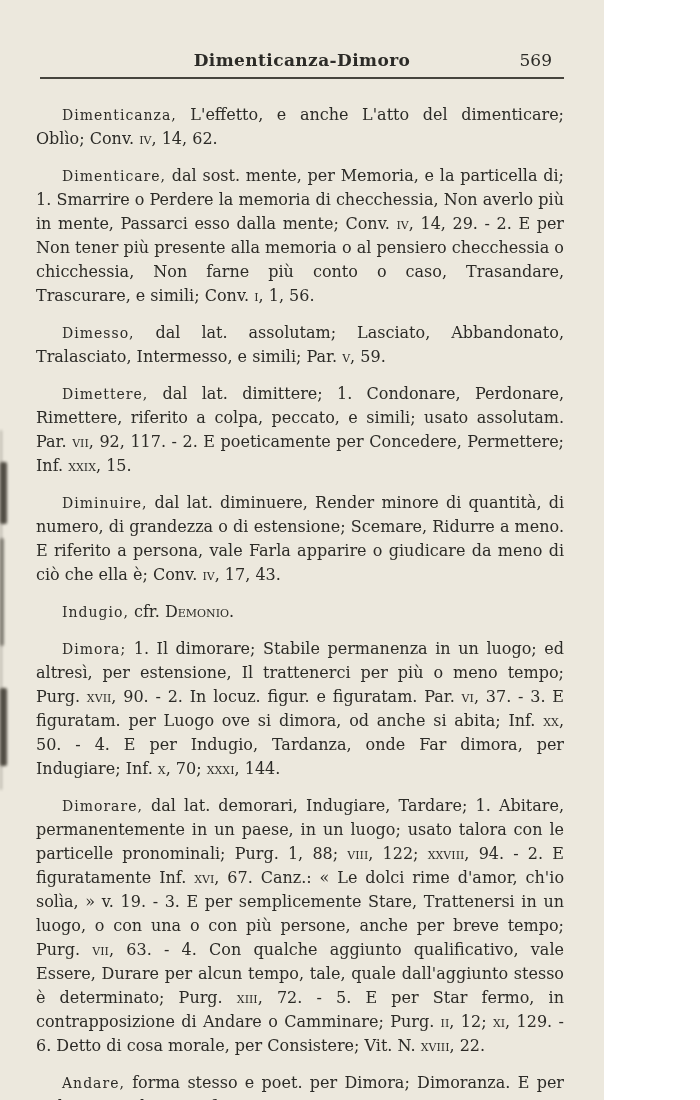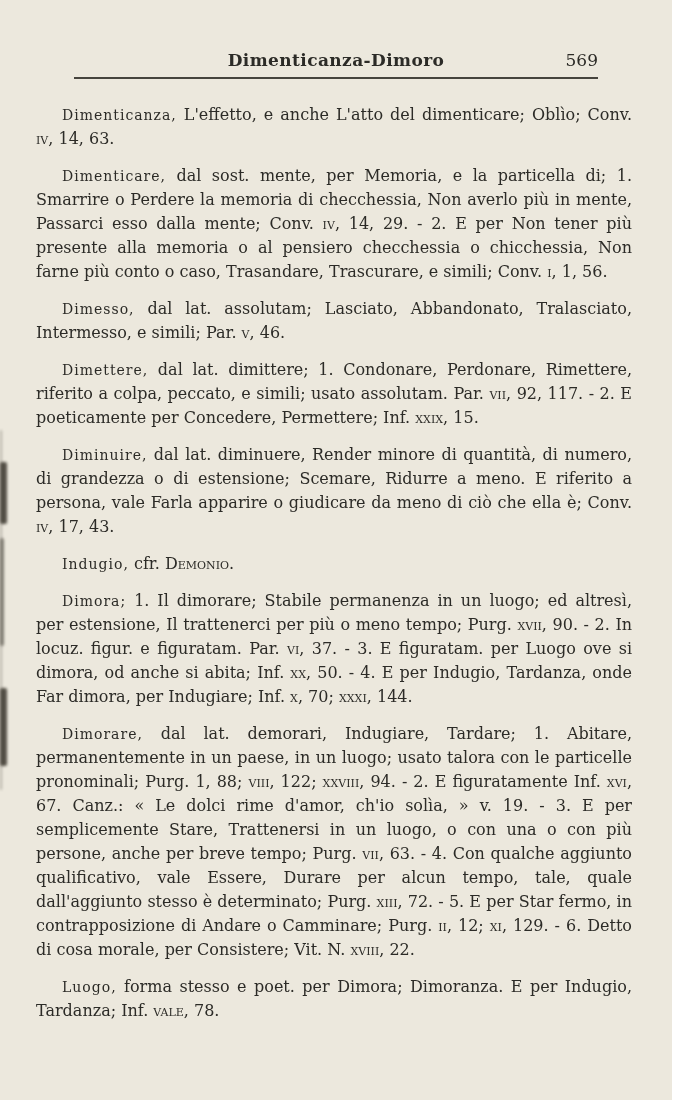--- a/index.html
+++ b/index.html
@@ -1,18 +1,18 @@
 <!DOCTYPE html>
 <html><head>
 <meta charset="utf-8">
 <style>
   html, body { margin: 0; padding: 0; }
   .page {
     position: relative;
-    width: 672px;
+    width: 604px;
     height: 1100px;
     background: #ece8dd;
     color: #2c2b27;
     font-family: "DejaVu Serif", "Liberation Serif", serif;
     overflow: hidden;
     box-sizing: border-box;
   }
   .header {
     position: relative;
     width: 524px;
@@ -20,21 +20,21 @@
     padding-top: 50px;
     text-align: center;
   }
   .running-head {
     font-weight: bold;
     font-size: 17px;
     letter-spacing: 0.4px;
   }
   .page-number {
     position: absolute;
-    right: 0;
+    right: 12px;
     top: 50px;
     font-size: 17px;
   }
   .header-rule {
     width: 524px;
     margin: 7px auto 0;
     border: none;
     border-top: 2px solid #46443d;
     height: 0;
   }
@@ -77,24 +77,24 @@
   <div class="binding-mark mark-2"></div>
   <div class="binding-mark mark-3"></div>
 
   <div class="header">
     <span class="running-head">Dimenticanza-Dimoro</span>
     <span class="page-number">569</span>
   </div>
   <hr class="header-rule">
 
   <div class="entries">
-    <p class="entry"><b class="hw">Dimenticanza,</b><span class="body"><span> L'effetto, e anche L'atto del dimenticare; Oblìo; </span><span class="it">Conv.</span><span> </span><span class="sc">iv</span><span>, 14, 63.</span></span></p>
+    <p class="entry"><b class="hw">Dimenticanza,</b><span class="body"><span> L'effetto, e anche L'atto del dimenticare; Oblìo; </span><span class="it">Conv.</span><span> </span><span class="sc">iv</span><span>, 14, 62.</span></span></p>
     <p class="entry"><b class="hw">Dimenticare,</b><span class="body"><span> dal sost. </span><span class="it">mente,</span><span> per Memoria, e la particella </span><span class="it">di;</span><span> 1. Smarrire o Perdere la memoria di checchessia, Non averlo più in mente, Passarci esso dalla mente; </span><span class="it">Conv.</span><span> </span><span class="sc">iv</span><span>, 14, 29. - 2. E per Non tener più presente alla memoria o al pensiero checchessia o chicchessia, Non farne più conto o caso, Trasandare, Trascurare, e simili; </span><span class="it">Conv.</span><span> </span><span class="sc">i</span><span>, 1, 56.</span></span></p>
-    <p class="entry"><b class="hw">Dimesso,</b><span class="body"><span> dal lat. </span><span class="it">assolutam;</span><span> Lasciato, Abbandonato, Tralasciato, Intermesso, e simili; </span><span class="it">Par.</span><span> </span><span class="sc">v</span><span>, 46.</span></span></p>
+    <p class="entry"><b class="hw">Dimesso,</b><span class="body"><span> dal lat. </span><span class="it">assolutam;</span><span> Lasciato, Abbandonato, Tralasciato, Intermesso, e simili; </span><span class="it">Par.</span><span> </span><span class="sc">v</span><span>, 59.</span></span></p>
     <p class="entry"><b class="hw">Dimettere,</b><span class="body"><span> dal lat. </span><span class="it">dimittere;</span><span> 1. Condonare, Perdonare, Rimettere, riferito a colpa, peccato, e simili; usato assolutam. </span><span class="it">Par.</span><span> </span><span class="sc">vii</span><span>, 92, 117. - 2. E poeticamente per Concedere, Permettere; </span><span class="it">Inf.</span><span> </span><span class="sc">xxix</span><span>, 15.</span></span></p>
     <p class="entry"><b class="hw">Diminuire,</b><span class="body"><span> dal lat. </span><span class="it">diminuere,</span><span> Render minore di quantità, di numero, di grandezza o di estensione; Scemare, Ridurre a meno. E riferito a persona, vale Farla apparire o giudicare da meno di ciò che ella è; </span><span class="it">Conv.</span><span> </span><span class="sc">iv</span><span>, 17, 43.</span></span></p>
     <p class="entry"><b class="hw">Indugio,</b><span class="body"><span> cfr. </span><span class="sc">Demonio</span><span>.</span></span></p>
     <p class="entry"><b class="hw">Dimora;</b><span class="body"><span> 1. Il dimorare; Stabile permanenza in un luogo; ed altresì, per estensione, Il trattenerci per più o meno tempo; </span><span class="it">Purg.</span><span> </span><span class="sc">xvii</span><span>, 90. - 2. In locuz. figur. e figuratam. </span><span class="it">Par.</span><span> </span><span class="sc">vi</span><span>, 37. - 3. E figuratam. per Luogo ove si dimora, od anche si abita; </span><span class="it">Inf.</span><span> </span><span class="sc">xx</span><span>, 50. - 4. E per Indugio, Tardanza, onde Far dimora, per Indugiare; </span><span class="it">Inf.</span><span> </span><span class="sc">x</span><span>, 70; </span><span class="sc">xxxi</span><span>, 144.</span></span></p>
     <p class="entry"><b class="hw">Dimorare,</b><span class="body"><span> dal lat. </span><span class="it">demorari,</span><span> Indugiare, Tardare; 1. Abitare, permanentemente in un paese, in un luogo; usato talora con le particelle pronominali; </span><span class="it">Purg.</span><span> 1, 88; </span><span class="sc">viii</span><span>, 122; </span><span class="sc">xxviii</span><span>, 94. - 2. E figuratamente </span><span class="it">Inf.</span><span> </span><span class="sc">xvi</span><span>, 67. </span><span class="it">Canz.:</span><span> « Le dolci rime d'amor, ch'io solìa, » v. 19. - 3. E per semplicemente Stare, Trattenersi in un luogo, o con una o con più persone, anche per breve tempo; </span><span class="it">Purg.</span><span> </span><span class="sc">vii</span><span>, 63. - 4. Con qualche aggiunto qualificativo, vale Essere, Durare per alcun tempo, tale, quale dall'aggiunto stesso è determinato; </span><span class="it">Purg.</span><span> </span><span class="sc">xiii</span><span>, 72. - 5. E per Star fermo, in contrapposizione di Andare o Camminare; </span><span class="it">Purg.</span><span> </span><span class="sc">ii</span><span>, 12; </span><span class="sc">xi</span><span>, 129. - 6. Detto di cosa morale, per Consistere; </span><span class="it">Vit. N.</span><span> </span><span class="sc">xviii</span><span>, 22.</span></span></p>
-    <p class="entry"><b class="hw">Luogo,</b><span class="body"><span> forma stesso e poet. per </span><span class="it">Dimora;</span><span> Dimoranza. E per Indugio, Tardanza; </span><span class="it">Inf.</span><span> </span><span class="sc">vale</span><span>, 78.</span></span></p>
+    <p class="entry"><b class="hw">Andare,</b><span class="body"><span> forma stesso e poet. per </span><span class="it">Dimora;</span><span> Dimoranza. E per Indugio, Tardanza; </span><span class="it">Inf.</span><span> </span><span class="sc">vale</span><span>, 78.</span></span></p>
   </div>
 
 </div>
 
 </body></html>

